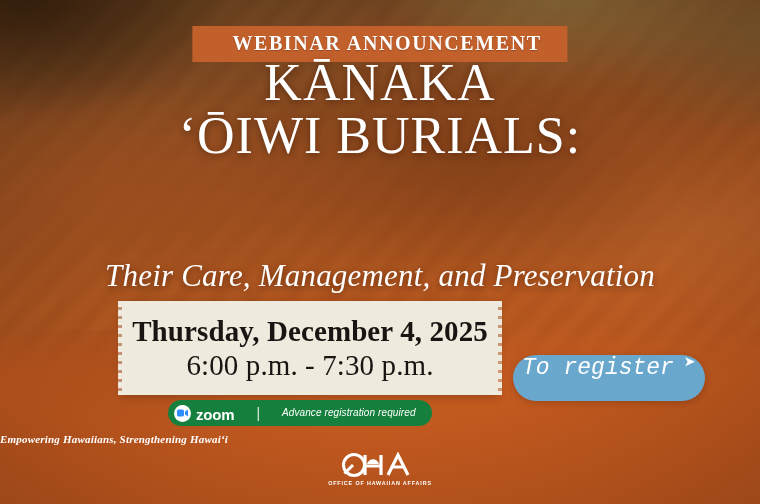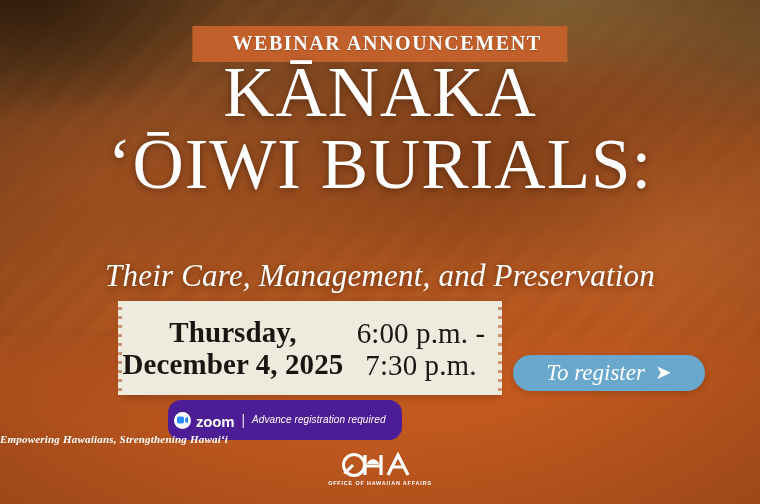--- a/index.html
+++ b/index.html
@@ -102,21 +102,21 @@
 
   
   .title {
     position: absolute;
     left: 0; right: 0;
     top: 58px;
     text-align: center;
     color: #ffffff;
     font-family: "Liberation Serif", "DejaVu Serif", serif;
     font-weight: 400;
-    font-size: 71px;
+    font-size: 52px;
     line-height: 0.98;
     letter-spacing: 1px;
     text-shadow: 0 2px 7px rgba(40,16,4,0.45);
   }
   .title .line1 { display: block; }
   .title .line2 { display: block; margin-top: 2px; }
 
   
   .subtitle {
     position: absolute;
@@ -136,21 +136,21 @@
   
   .date-card {
     position: absolute;
     left: 122px;
     top: 301px;
     width: 376px;
     height: 94px;
     background: #efeade;
     box-shadow: 0 2px 8px rgba(50,20,6,0.28);
     display: flex;
-    flex-direction: row;
+    flex-direction: column;
     align-items: center;
     justify-content: center;
     text-align: center;
     color: #1a1512;
     font-family: "Liberation Serif", "DejaVu Serif", serif;
   }
   .date-card .d1 {
     font-size: 29px;
     font-weight: 700;
     line-height: 1.12;
@@ -177,54 +177,53 @@
   }
   .date-card::before { left: -4px; }
   .date-card::after { right: -4px; }
 
   
   .register-btn {
     position: absolute;
     left: 513px;
     top: 355px;
     width: 192px;
-    height: 36px;
+    height: 46px;
     background: #6aa7cd;
     border: none;
     border-radius: 23px;
     color: #ffffff;
-    font-family: Liberation Serif, serif;
+    font-family: Liberation Mono, monospace;
     font-style: italic;
     font-size: 23px;
     display: flex;
-    align-items: center;
     justify-content: center;
     gap: 10px;
     cursor: pointer;
     box-shadow: 0 2px 6px rgba(40,16,4,0.22);
   }
   .register-btn .arrow {
     font-style: normal;
     font-size: 20px;
     line-height: 1;
     transform: translateY(-1px);
   }
 
   
   .zoom-badge {
     position: absolute;
     left: 168px;
     top: 400px;
-    height: 40px;
+    height: 26px;
     padding: 0 16px 0 6px;
     border-radius: 13px;
-    background: #4c1d95;
-    display: flex;
-    align-items: center;
-    gap: 7px;
+    background: #15803d;
+    display: flex;
+    align-items: center;
+    gap: 22px;
     color: #ffffff;
     white-space: nowrap;
   }
   .zoom-mark {
     display: flex;
     align-items: center;
     gap: 5px;
   }
   .zoom-cam {
     width: 17px;

